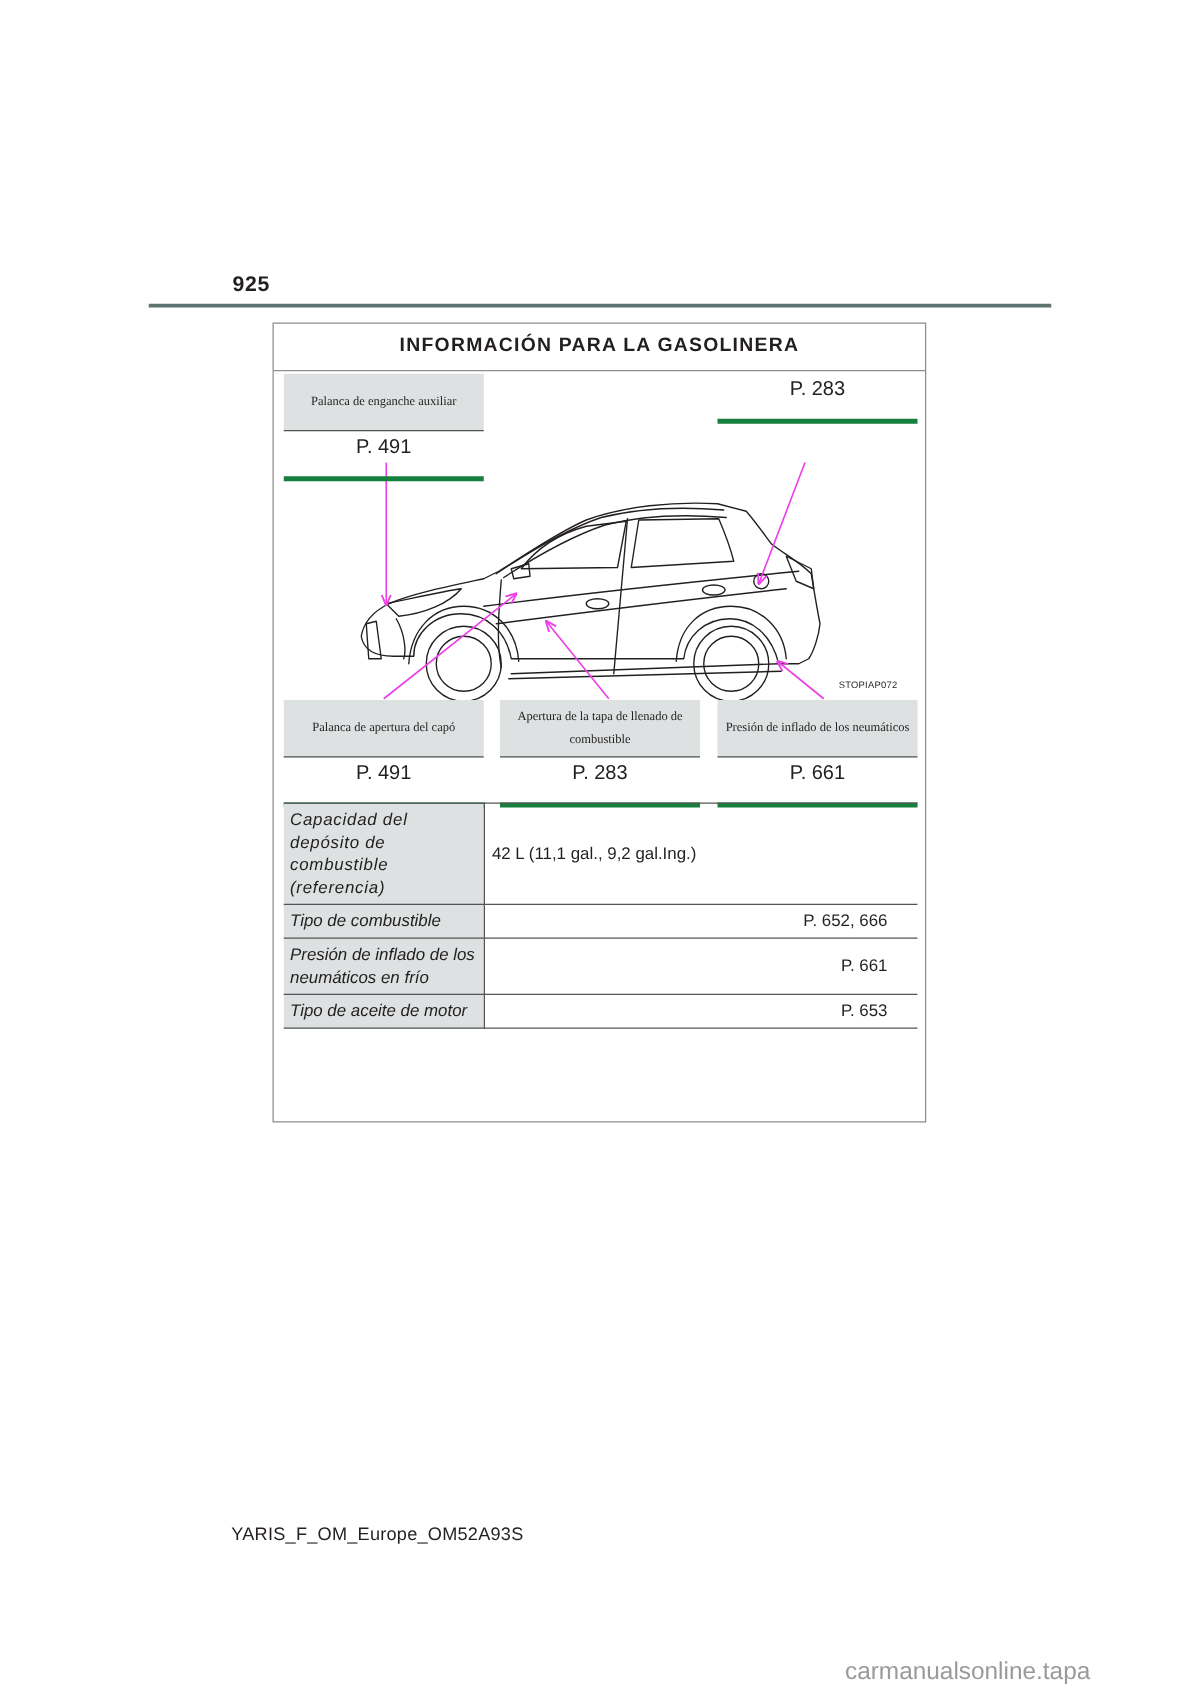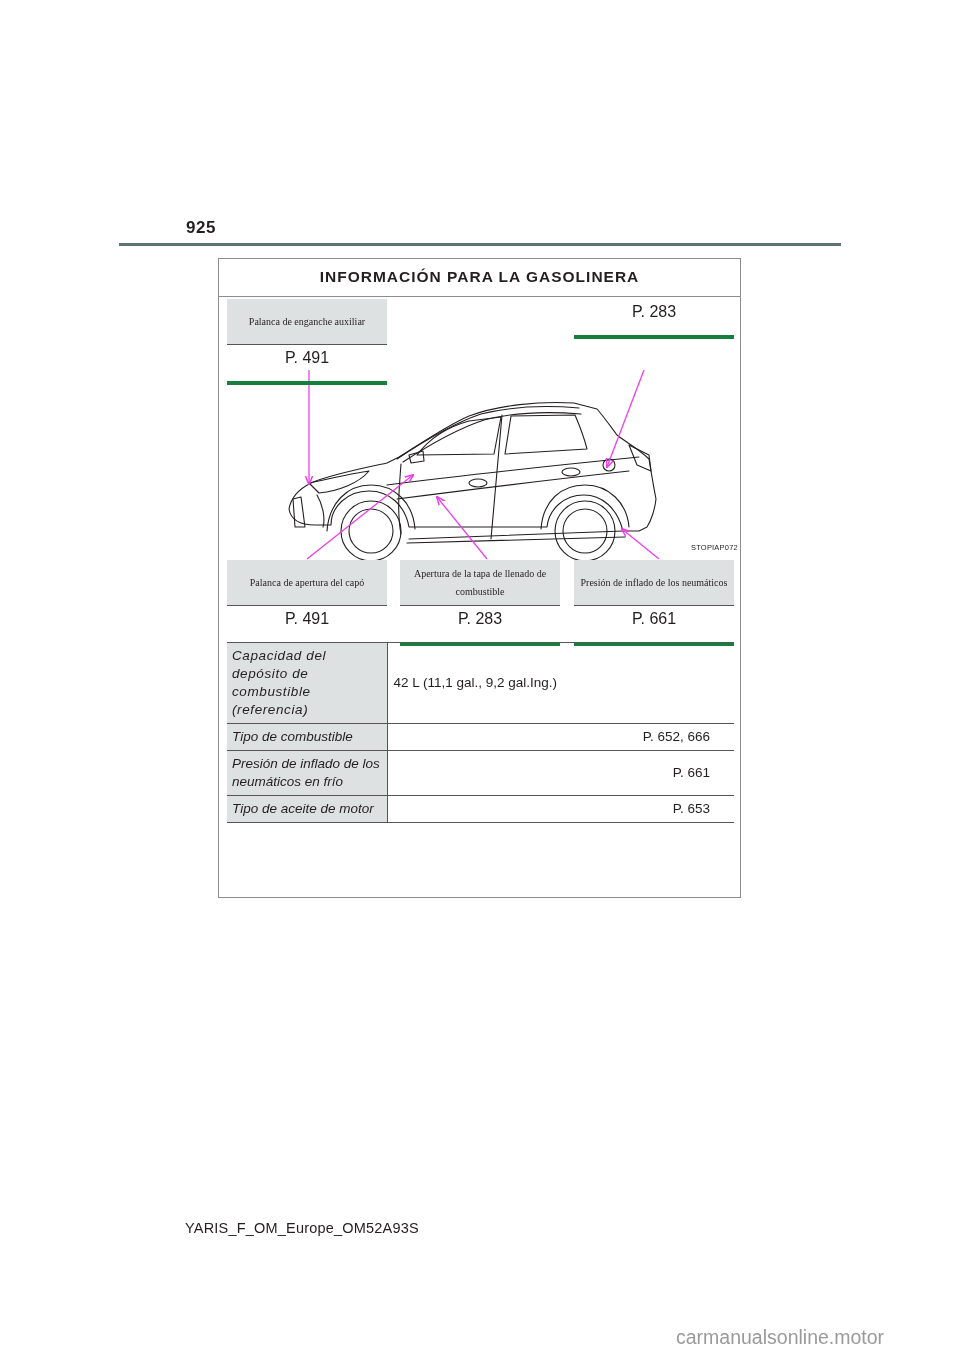--- a/index.html
+++ b/index.html
@@ -12,21 +12,21 @@
     .box { position: absolute; left: 218px; top: 258px; width: 523px; height: 640px; border: 1px solid #8d8d8d; }
     .box-title { position: absolute; left: 0; top: 0; width: 521px; height: 38px; border-bottom: 1px solid #8d8d8d;
       text-align: center; font-size: 15.5px; font-weight: bold; line-height: 28px; padding-top: 4px; letter-spacing: 1px; }
 
     .callout { position: absolute; width: 160px; }
     .callout .label { background: #dde1e1; border-bottom: 1px solid #555; text-align: center; font-size: 10px;
       line-height: 18px; padding: 3px 4px 3px; height: 46px; display: flex; align-items: center; justify-content: center; font-family: Liberation Serif, serif; }
     .callout .page { text-align: center; font-size: 16px; line-height: 18px; padding-top: 4px; height: 40px; border-bottom: 4px solid #15803d; }
 
     .diagram { position: absolute; left: 0; top: 0; width: 521px; height: 638px; pointer-events: none; }
-    .diagram-code { position: absolute; left: 472px; top: 284px; font-size: 7.5px; color: #231f20; letter-spacing: 0.2px; }
+    .diagram-code { position: absolute; left: 452px; top: 284px; font-size: 7.5px; color: #231f20; letter-spacing: 0.2px; }
 
     .spec-table { position: absolute; left: 8px; top: 383px; width: 507px; border-collapse: collapse; }
     .spec-table td { font-size: 13.5px; line-height: 18px; vertical-align: middle; border-top: 1px solid #555; border-bottom: 1px solid #555; }
     .spec-table td.k { width: 160px; background: #dde1e1; padding: 4px 4px 4px 5px; border-right: 1px solid #555; font-style: italic; }
     .spec-table td.v { padding: 4px 24px 4px 6px; }
     .spec-table td.v.right { text-align: right; }
 
     .footer { position: absolute; left: 185px; top: 1220px; font-size: 14.5px; letter-spacing: 0.2px; }
     .watermark { position: absolute; left: 676px; top: 1326px; font-size: 19.5px; color: #9a9a9a; }
   </style>
@@ -134,13 +134,13 @@
     </tr>
     <tr style="height:27px;">
       <td class="k">Tipo de aceite de motor</td>
       <td class="v right">P. 653</td>
     </tr>
   </tbody>
     </table>
 </div>
 
 <div class="footer">YARIS_F_OM_Europe_OM52A93S</div>
-<div class="watermark">carmanualsonline.motor</div>
+<div class="watermark">carmanualsonline.tapa</div>
 
 </body></html>

